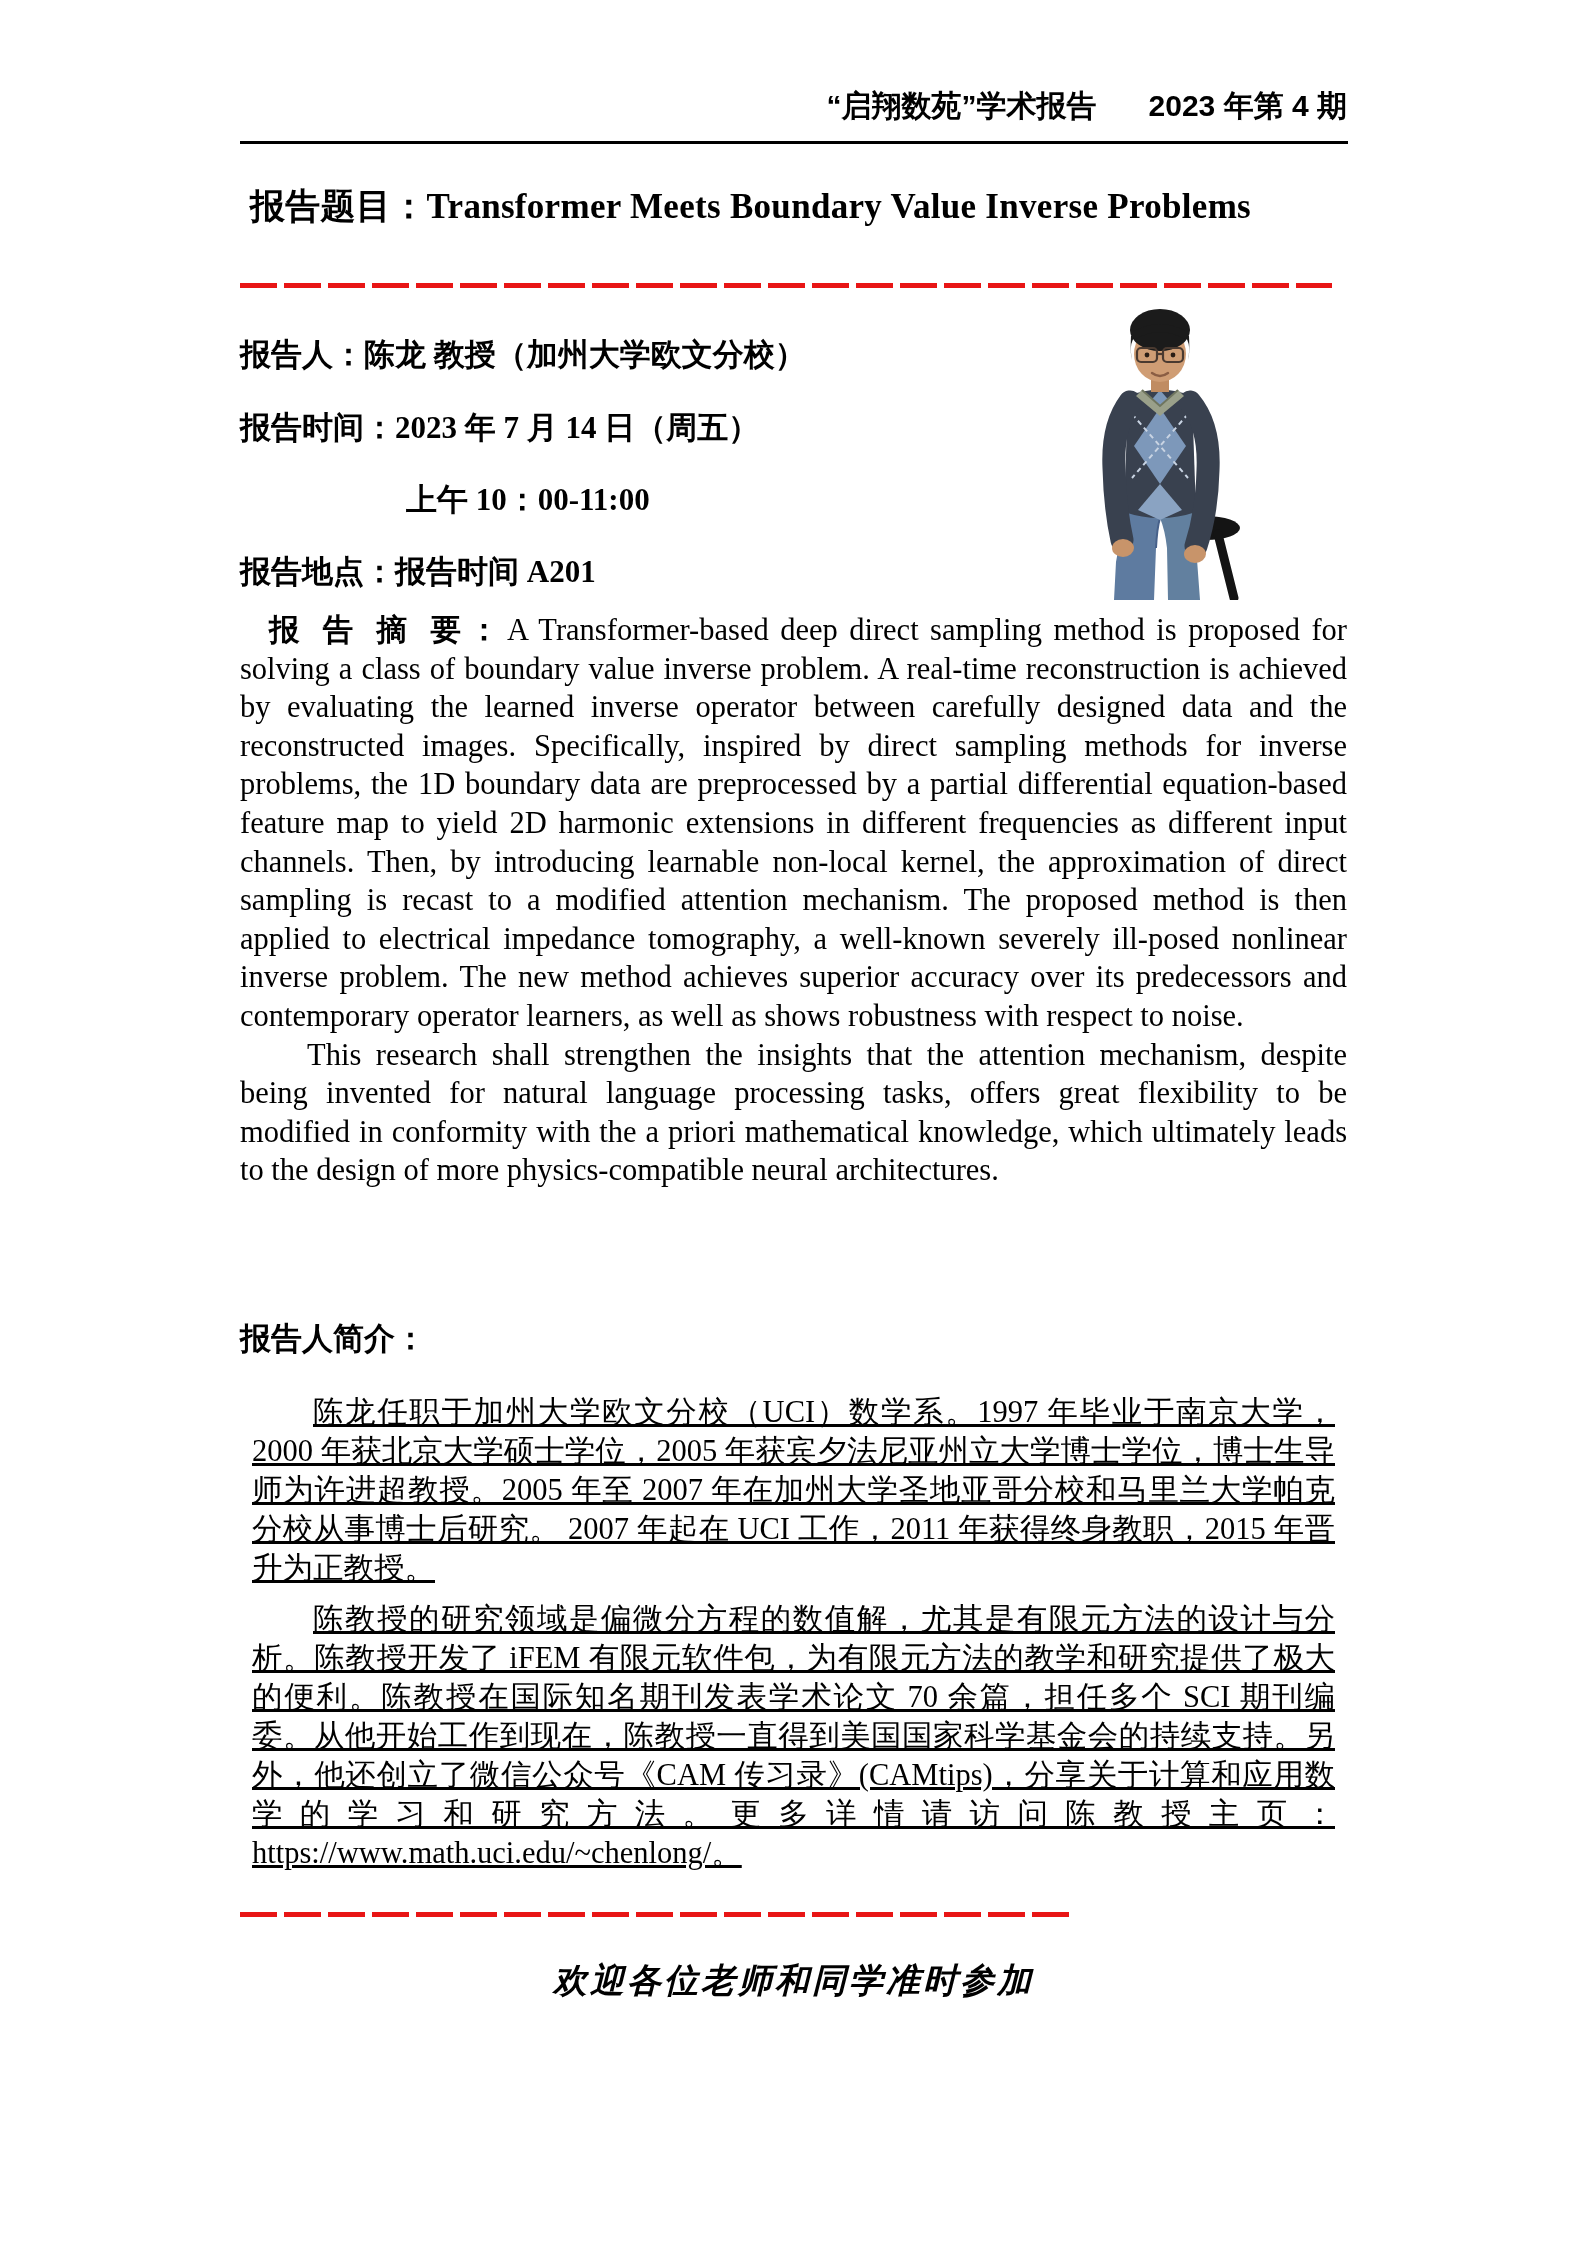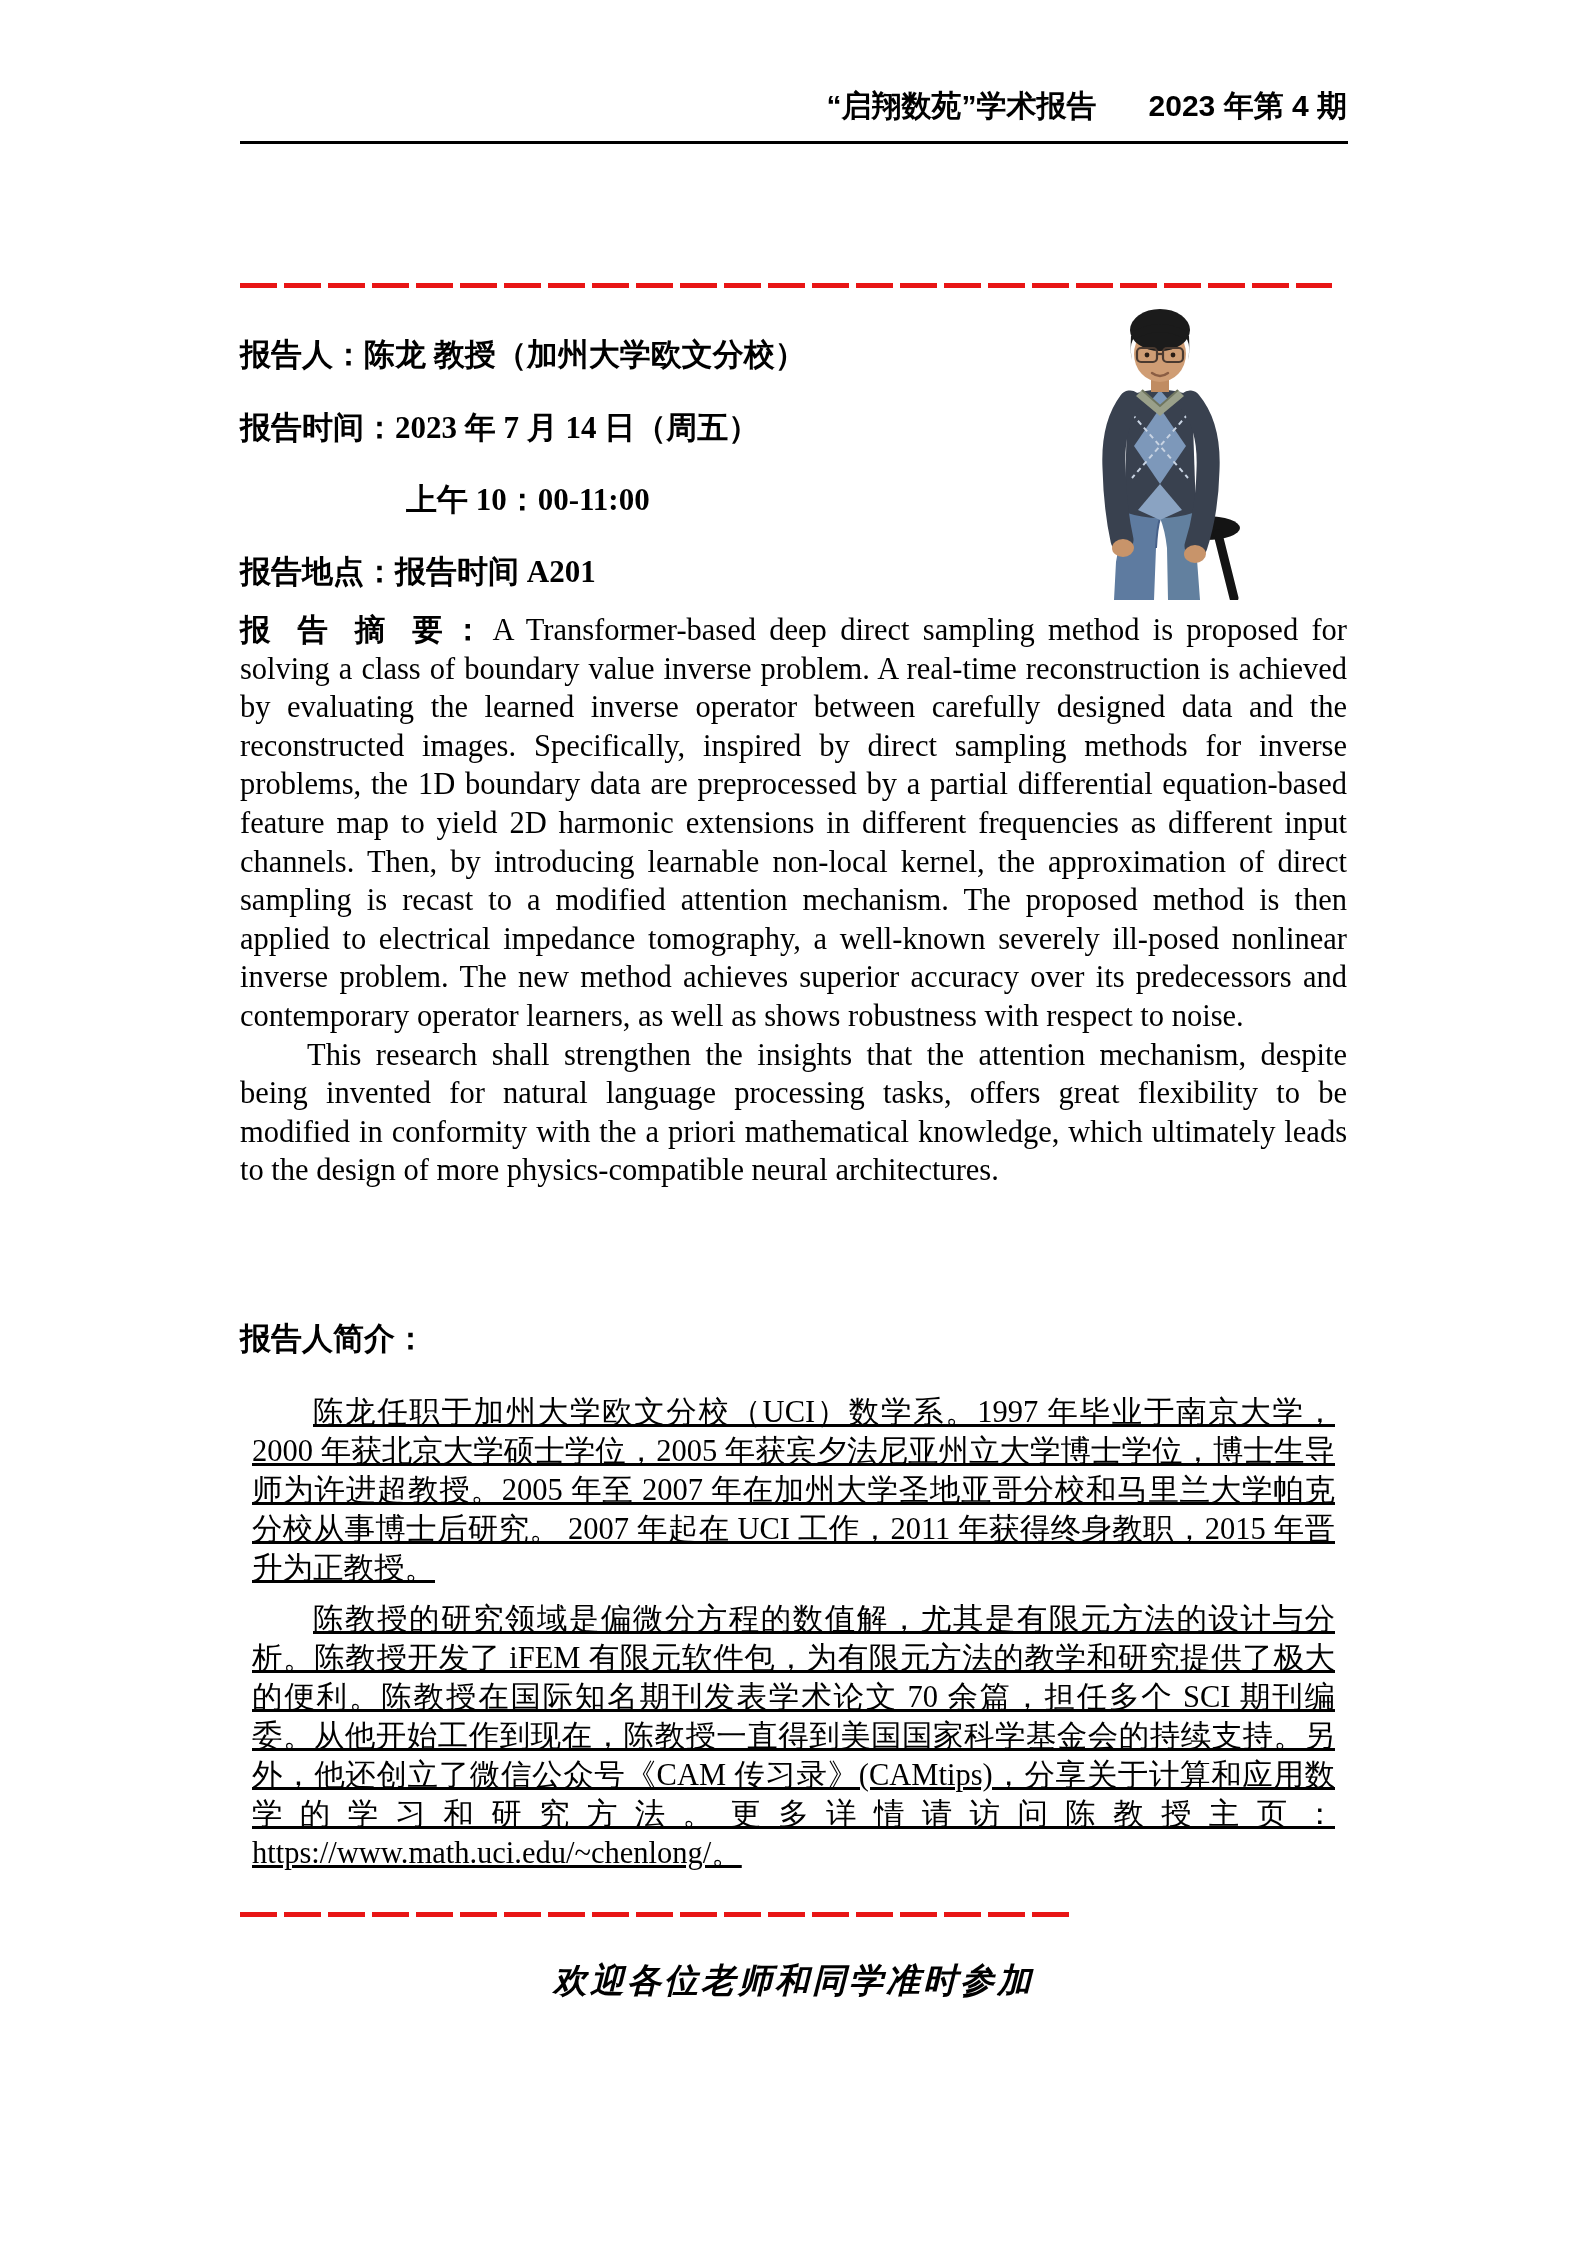--- a/index.html
+++ b/index.html
@@ -52,21 +52,21 @@
   .photo svg{display:block;width:100%;height:100%;}
   
   .abstract{
     position:absolute;top:611px;left:240px;width:1107px;
     font-size:30.5px;line-height:38.6px;
     text-align:justify;
   }
   .abstract p{margin:0;}
   .abstract p.indented{text-indent:2.2em;}
   .abstract-label{
-    font-weight:bold;letter-spacing:4px;
+    font-weight:bold;letter-spacing:4px;margin-left:29px;
   }
   
   .bio-heading{
     position:absolute;top:1318px;left:240px;
     font-family:"Liberation Sans","DejaVu Sans",sans-serif;
     font-weight:bold;font-size:31px;
   }
   .bio{
     position:absolute;top:1381px;left:240px;width:1107px;
     font-size:30.5px;line-height:39px;
@@ -84,20 +84,23 @@
 </head>
 <body>
 
 <div class="page">
 
   <div class="header">
     <span>“启翔数苑”学术报告</span><span class="issue">2023 年第 4 期</span>
   </div>
   <div class="header-rule"></div>
 
+  <div class="talk-title">
+    <span>报告题目：</span><span>Transformer Meets Boundary Value Inverse Problems</span>
+  </div>
 
   <div id="red-top" class="red-divider"></div>
 
   <div id="info-speaker" class="info-line">
     <span>报告人：</span><span>陈龙 教授（加州大学欧文分校）</span>
   </div>
   <div id="info-time" class="info-line">
     <span>报告时间：</span><span>2023 年 7 月 14 日（周五）</span>
   </div>
   <div id="info-time2" class="info-line">上午 10：00-11:00</div>

